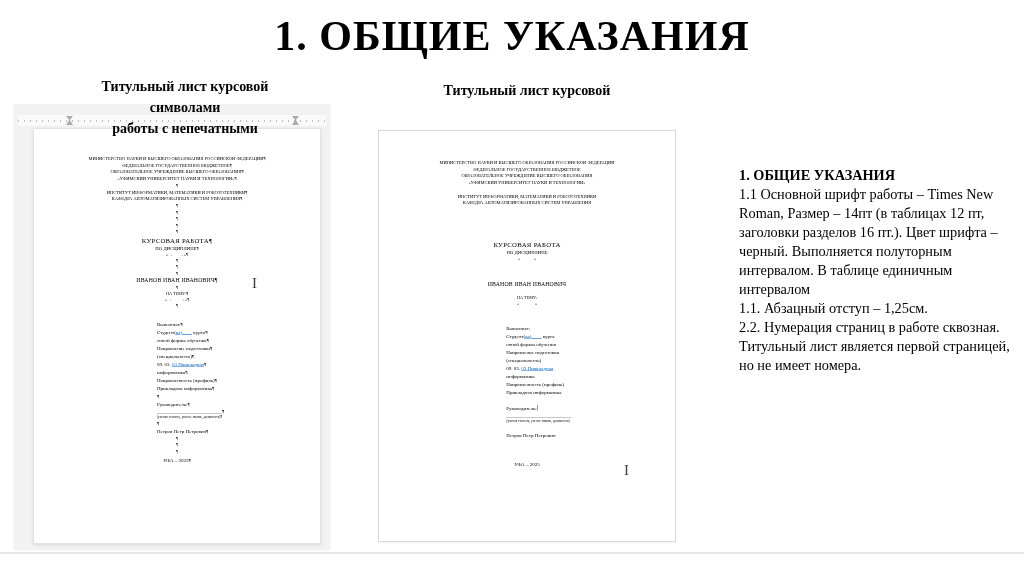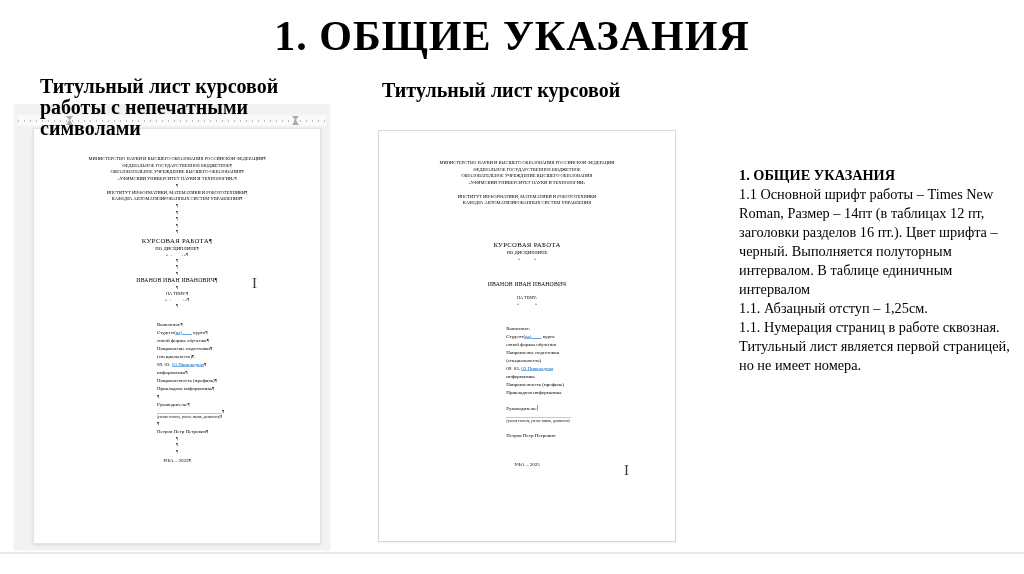--- a/index.html
+++ b/index.html
@@ -6,21 +6,21 @@
   body{
     width:1024px;height:574px;position:relative;overflow:hidden;
     background:#ffffff;font-family:"Liberation Serif","DejaVu Serif",serif;color:#000;
   }
   
   .slide-title{
     position:absolute;top:12px;left:0;width:100%;text-align:center;
     font-size:42px;font-weight:bold;letter-spacing:1px;
   }
   
-  .col-heading{position:absolute;font-weight:bold;font-size:20px;line-height:21px;z-index:3;}
+  .col-heading{position:absolute;text-align:center;font-weight:bold;font-size:14px;line-height:21px;z-index:3;}
   .col-heading-left{left:40px;top:76px;width:290px;}
   .col-heading-right{left:382px;top:80px;width:290px;}
   
   .word-panel{position:absolute;left:14px;top:104px;width:316px;height:445px;background:#f2f2f2;box-shadow:0 1px 2px rgba(0,0,0,.08);}
   .ruler{
     position:absolute;left:4px;right:4px;top:11px;height:11px;background:#fafafa;
     background-image:repeating-linear-gradient(to right,#bdbdbd 0 1px,transparent 1px 6px);
     background-size:100% 2px;background-position:0 center;background-repeat:no-repeat;
   }
   .indent-marker{position:absolute;top:1px;width:7px;height:9px;background:#a7adb3;
@@ -60,22 +60,22 @@
   .ibeam-right{left:624px;top:463px;}
   .slide-edge{position:absolute;left:0;top:552px;width:100%;height:2px;background:#e7e7e7;}
 </style>
 </head>
 <body>
 
 <div class="slide-title">1. ОБЩИЕ УКАЗАНИЯ</div>
 
 <div class="col-heading col-heading-left">
   <div>Титульный лист курсовой</div>
+  <div>символами</div>
   <div>работы с непечатными</div>
-  <div>символами</div>
 </div>
 
 <div class="col-heading col-heading-right">
   <div>Титульный лист курсовой</div>
 </div>
 
 <div class="word-panel">
   <div class="ruler">
     <div class="indent-marker im-left"></div>
     <div class="indent-marker im-right"></div>
@@ -176,19 +176,19 @@
     <div class="pcb"></div>
     <div class="pcb"></div>
     <div class="l city"><span>УФА – 2025</span></div>
   </div>
 </div>
 
 <div class="instructions">
   <div class="ins-heading">1. ОБЩИЕ УКАЗАНИЯ</div>
   <div class="ins-p">1.1 Основной шрифт работы – Times New Roman, Размер – 14пт (в таблицах 12 пт, заголовки разделов 16 пт.). Цвет шрифта – черный. Выполняется полуторным интервалом. В таблице единичным интервалом</div>
   <div class="ins-p">1.1. Абзацный отступ – 1,25см.</div>
-  <div class="ins-p">1.1. Нумерация страниц в работе сквозная. Титульный лист является первой страницей, но не имеет номера.</div>
+  <div class="ins-p">2.2. Нумерация страниц в работе сквозная. Титульный лист является первой страницей, но не имеет номера.</div>
 </div>
 
 <div class="ibeam ibeam-left">I</div>
 <div class="ibeam ibeam-right">I</div>
 
 <div class="slide-edge"></div>
 
 </body></html>

